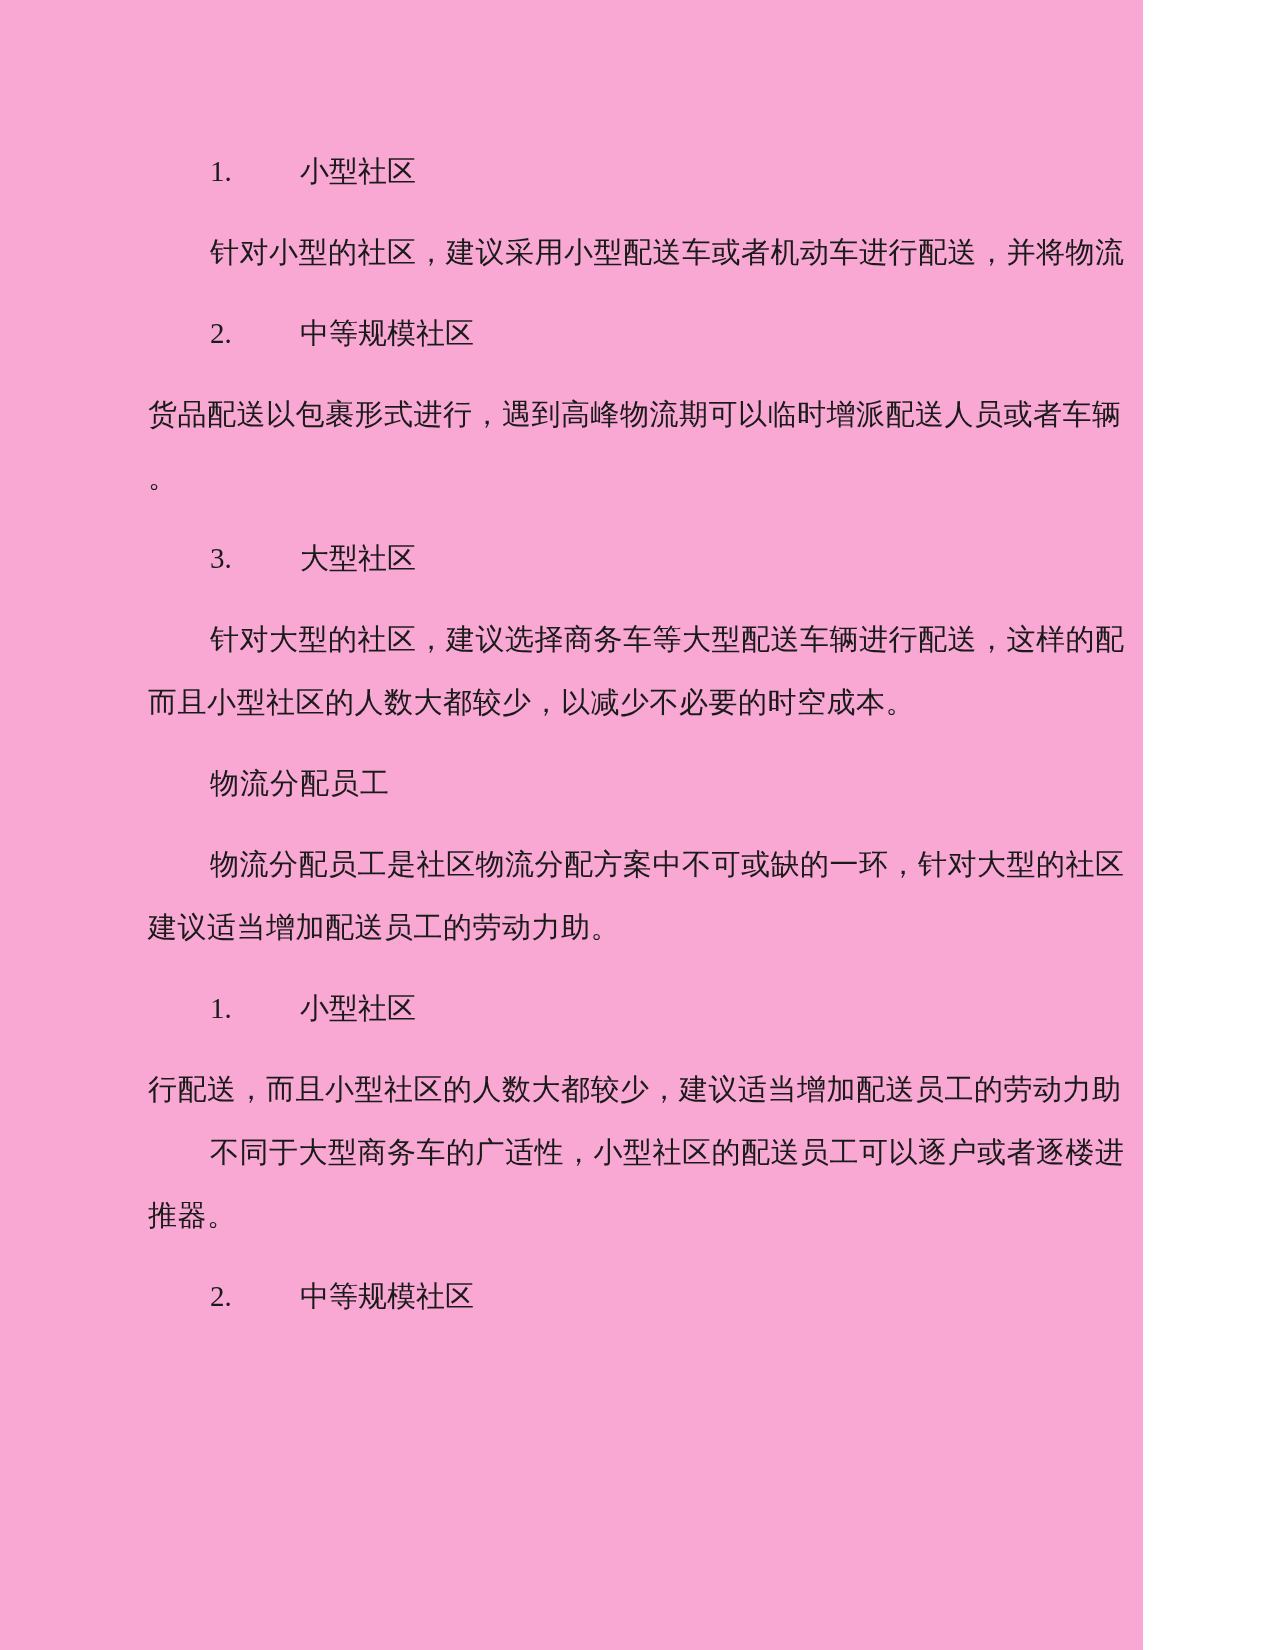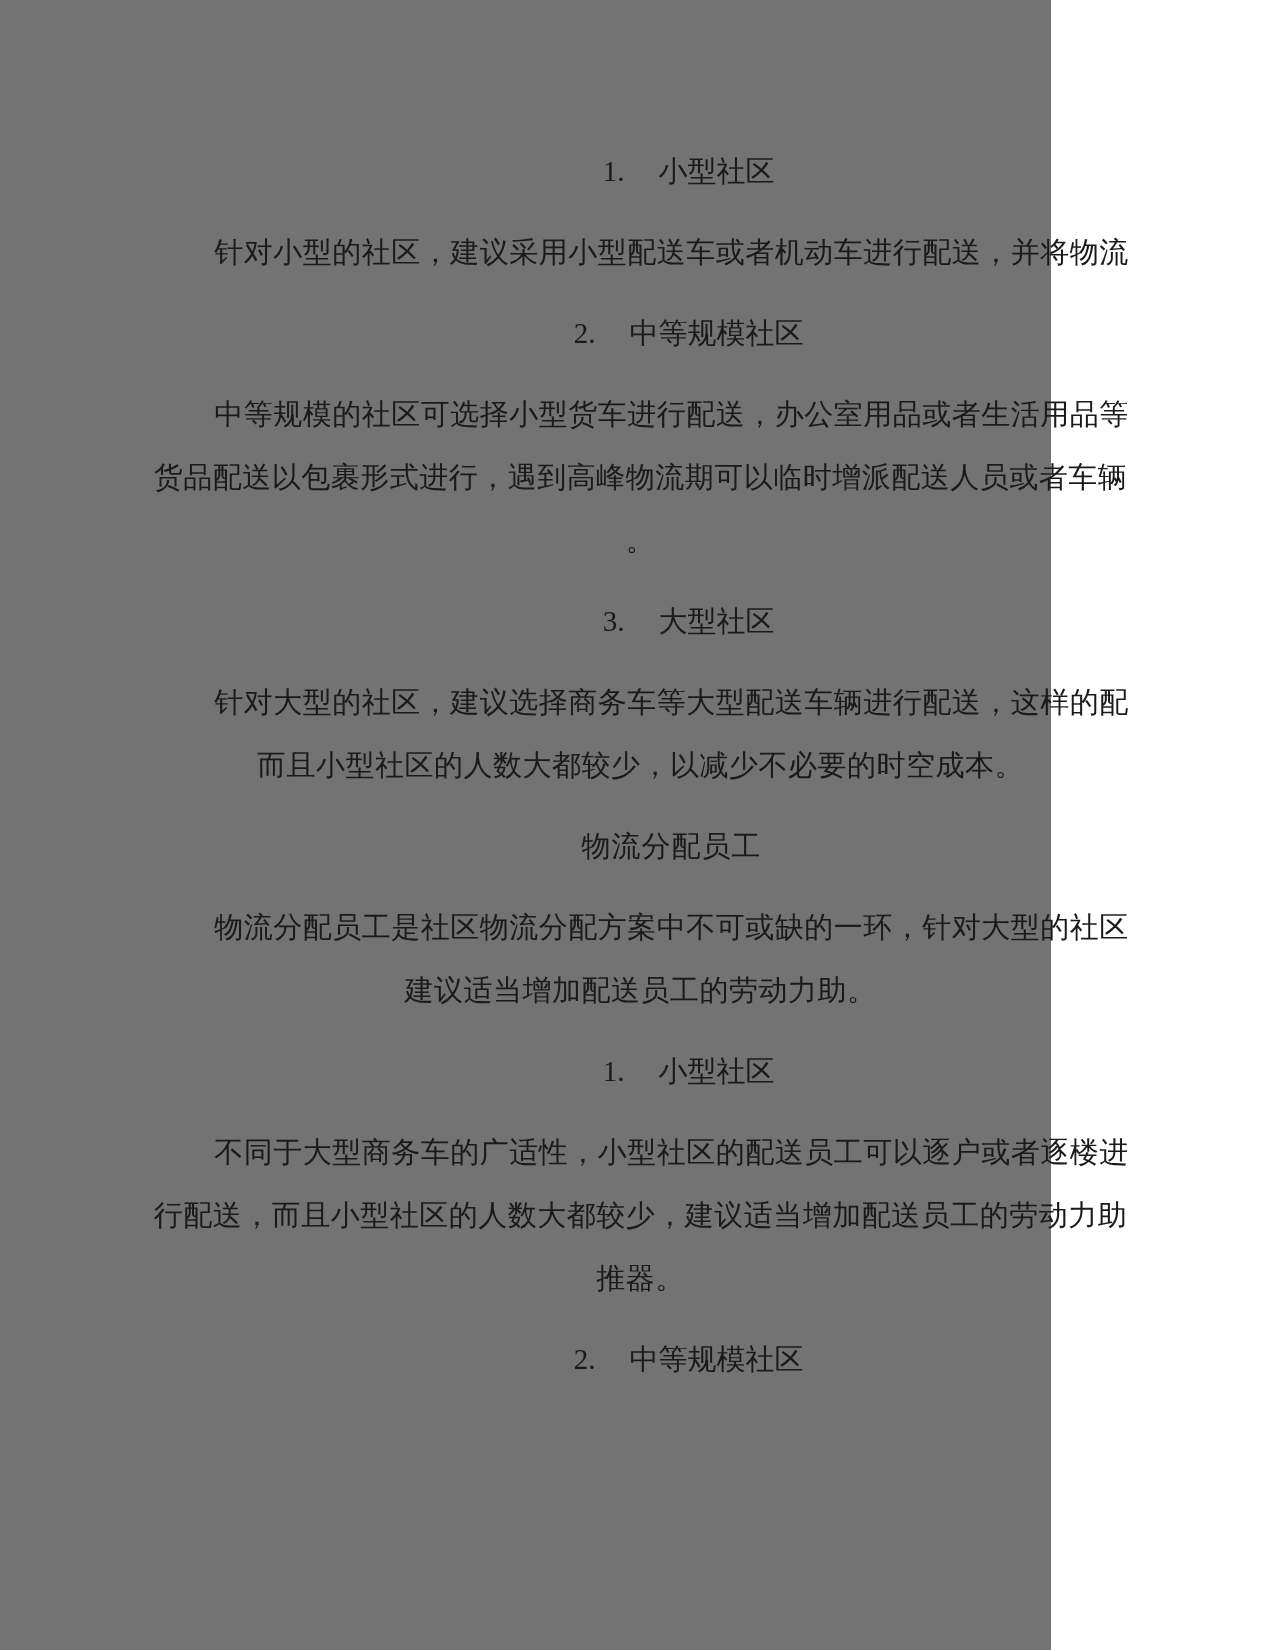--- a/index.html
+++ b/index.html
@@ -11,24 +11,23 @@
     width: 1275px;
     height: 1650px;
     position: relative;
     overflow: hidden;
     font-family: "Liberation Serif", "DejaVu Serif", serif;
   }
   .page {
     position: absolute;
     left: 0;
     top: 0;
-    width: 1051px;
+    width: 1143px;
     height: 1650px;
-    background: #737373;
-    text-align: center;
+    background: #f9a8d4;
   }
   .content {
     position: absolute;
     left: 148px;
     top: 140px;
     width: 985px;
     color: #1a1a1a;
     font-size: 29px;
   }
   .block {
@@ -74,21 +73,20 @@
 
     <div class="block">
       <div class="line first">针对小型的社区，建议采用小型配送车或者机动车进行配送，并将物流</div>
     </div>
 
     <div class="block heading-line">
       <span class="num">2.</span><span>中等规模社区</span>
     </div>
 
     <div class="block">
-      <div class="line first">中等规模的社区可选择小型货车进行配送，办公室用品或者生活用品等</div>
       <div class="line">货品配送以包裹形式进行，遇到高峰物流期可以临时增派配送人员或者车辆</div>
       <div class="line">。</div>
     </div>
 
     <div class="block heading-line">
       <span class="num">3.</span><span>大型社区</span>
     </div>
 
     <div class="block">
       <div class="line first">针对大型的社区，建议选择商务车等大型配送车辆进行配送，这样的配</div>
@@ -100,22 +98,22 @@
     <div class="block">
       <div class="line first">物流分配员工是社区物流分配方案中不可或缺的一环，针对大型的社区</div>
       <div class="line">建议适当增加配送员工的劳动力助。</div>
     </div>
 
     <div class="block heading-line">
       <span class="num">1.</span><span>小型社区</span>
     </div>
 
     <div class="block">
+      <div class="line">行配送，而且小型社区的人数大都较少，建议适当增加配送员工的劳动力助</div>
       <div class="line first">不同于大型商务车的广适性，小型社区的配送员工可以逐户或者逐楼进</div>
-      <div class="line">行配送，而且小型社区的人数大都较少，建议适当增加配送员工的劳动力助</div>
       <div class="line">推器。</div>
     </div>
 
     <div class="block heading-line">
       <span class="num">2.</span><span>中等规模社区</span>
     </div>
 
   </div>
 </div>
 

